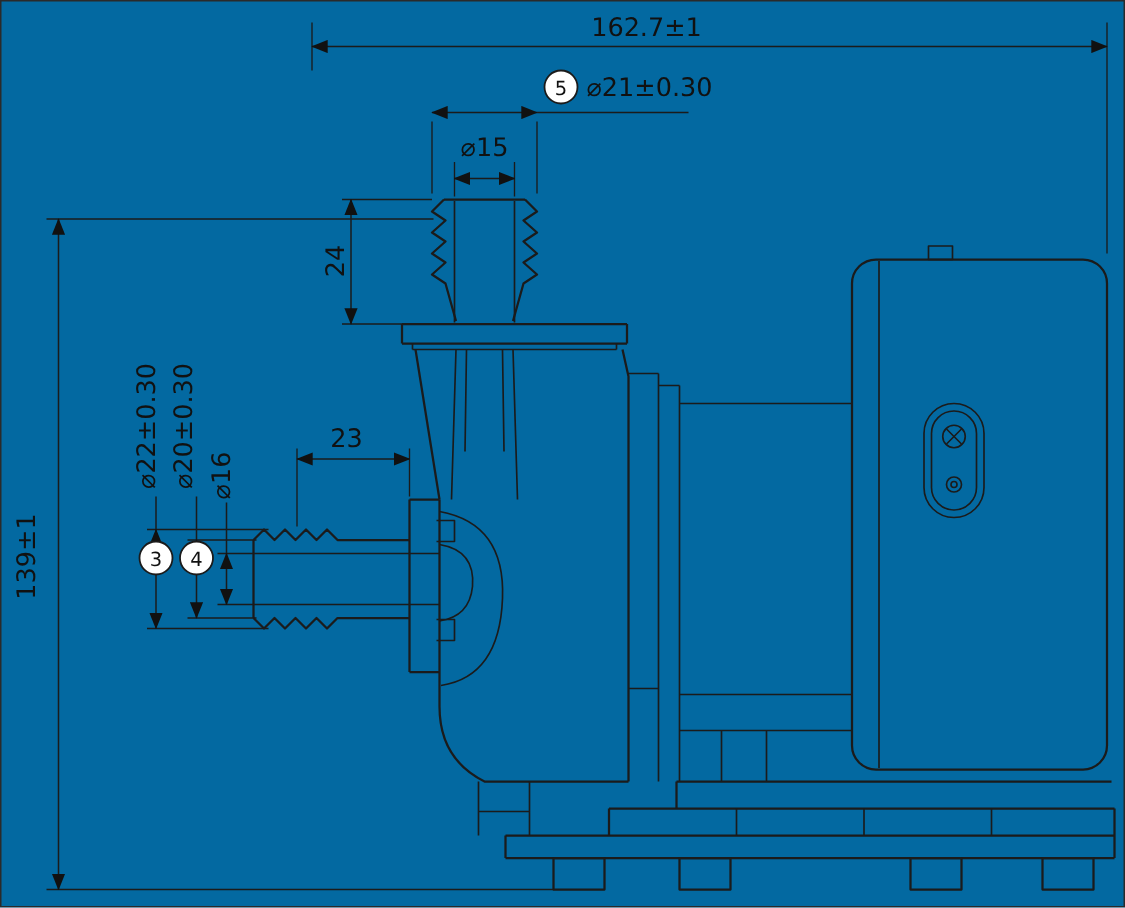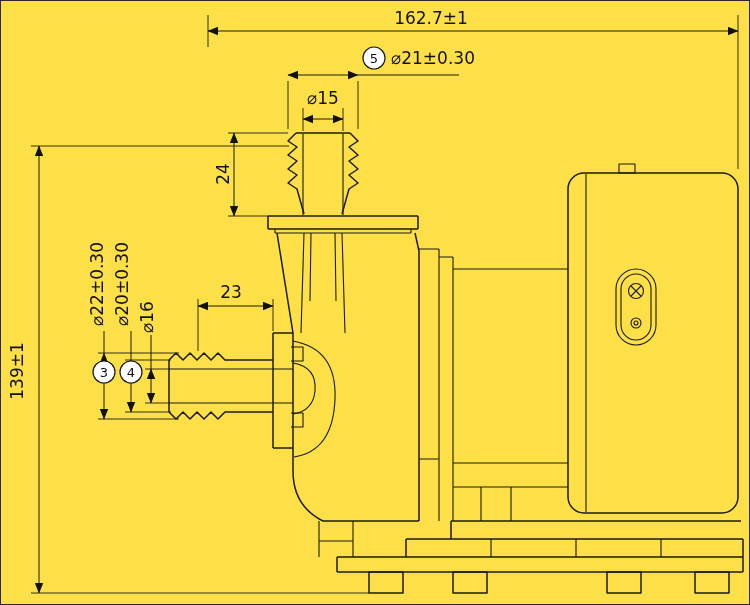--- a/index.html
+++ b/index.html
@@ -1,18 +1,18 @@
 <!DOCTYPE html>
 <html><head>
 <meta charset="utf-8">
 <style>
   html, body { margin: 0; padding: 0; background: #ffffff; }
   .stage {
     width: 750px; height: 605px;
-    background: #fde047;
+    background: #0369a1;
     border: 1.5px solid #2a2a2a;
     box-sizing: border-box;
     font-family: "DejaVu Sans", sans-serif;
     position: relative; overflow: hidden;
   }
   svg { display: block; }
   .outline { fill: none; stroke: #1b1b1b; stroke-width: 1.5; stroke-linejoin: round; }
   .detail  { fill: none; stroke: #1b1b1b; stroke-width: 1.1; stroke-linejoin: round; }
   .dimline { fill: none; stroke: #1b1b1b; stroke-width: 1; }
   .extline { fill: none; stroke: #1b1b1b; stroke-width: 0.9; }

